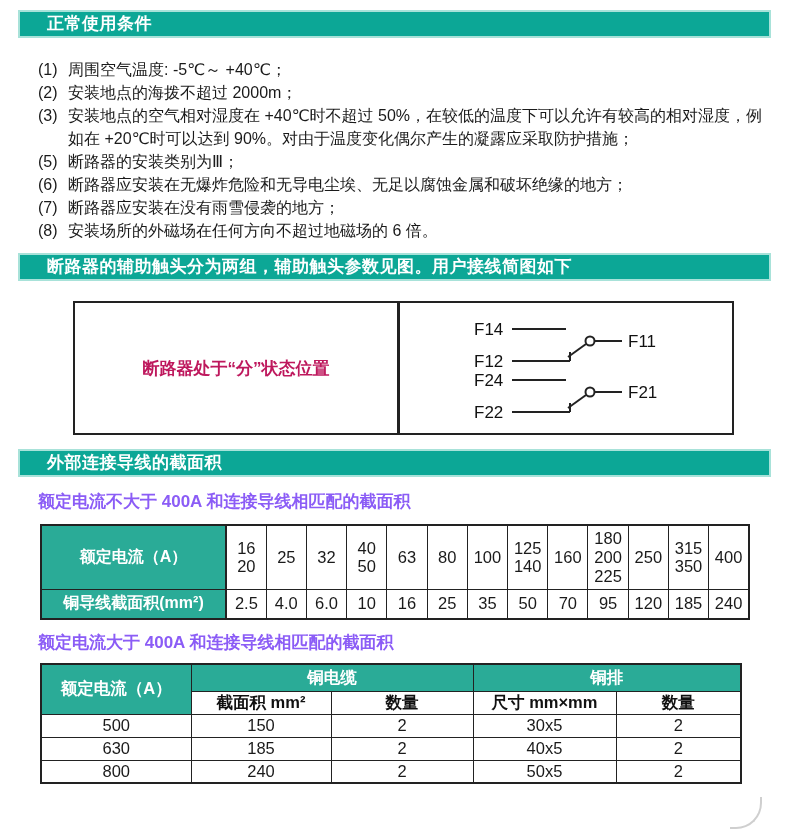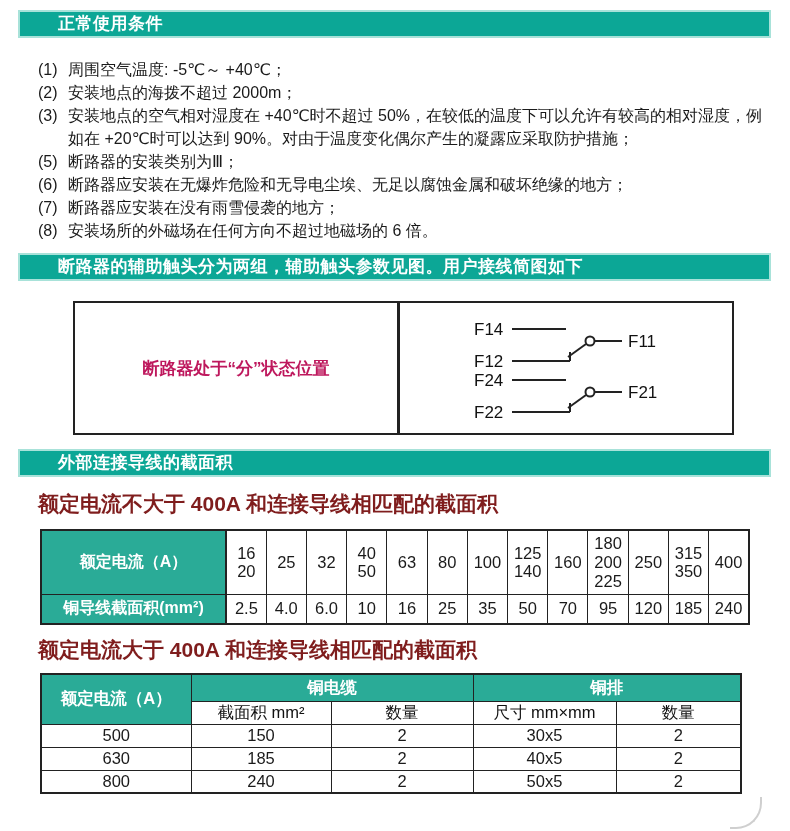--- a/index.html
+++ b/index.html
@@ -5,21 +5,21 @@
   html,body{margin:0;padding:0;}
   body{
     width:790px;height:831px;background:#ffffff;position:relative;overflow:hidden;
     font-family:"Liberation Sans","DejaVu Sans",sans-serif;color:#1a1a1a;
   }
   
   .bar{
     box-sizing:border-box;margin-left:18px;width:753px;height:28px;
     background:#0ca796;border:2px solid #a8e2d9;
     color:#ffffff;font-size:17px;font-weight:700;line-height:24px;
-    padding-left:38px;letter-spacing:.5px;
+    padding-left:27px;letter-spacing:.5px;
   }
   .bar1{margin-top:10px;}
   .bar2{margin-top:11px;}
   .bar3{margin-top:14px;}
   
   .conditions{margin:20px 20px 0 38px;width:730px;font-size:16px;line-height:23px;}
   .cond-item{padding-left:30px;}
   .cond-num{display:inline-block;width:30px;margin-left:-30px;}
   
   .diagram-box{
@@ -29,33 +29,33 @@
   .diagram-left{
     flex:0 0 322px;border-right:3px solid #222;display:flex;align-items:center;justify-content:center;
     font-size:17px;font-weight:700;color:#be185d;
   }
   .diagram-right{flex:1;position:relative;}
   .diagram-right svg{position:absolute;left:0;top:0;}
   .wire{stroke:#222;stroke-width:2;fill:none;}
   .contact{stroke:#222;stroke-width:2;fill:#fff;}
   .flabel{font-size:17px;fill:#111;font-family:"Liberation Sans","DejaVu Sans",sans-serif;}
   
-  .caption{margin:13px 16px 0 38px;font-size:21px;font-weight:700;color:#7f1d1d;}
+  .caption{margin:13px 16px 0 38px;font-size:17px;font-weight:700;color:#8b5cf6;}
   .caption2{margin-top:11px;}
   
   table{border-collapse:collapse;table-layout:fixed;border:2px solid #222;}
   th,td{border:1px solid #222;text-align:center;vertical-align:middle;padding:0;}
   .t1{margin:11px 0 0 40px;width:710px;}
   .t1 .hcell{background:#2aab97;color:#fff;font-weight:700;font-size:16px;border-right:2px solid #222;}
   .t1 td{font-size:16.5px;line-height:1.13;white-space:pre-line;}
   .t1 .row-currents{height:64px;}
   .t1 .row-areas{height:30px;margin-left:47px;}
   .t2{margin:9px 0 0 40px;width:700px;}
   .t2 .hcell{background:#2aab97;color:#fff;font-weight:700;font-size:16.5px;}
-  .t2 .subhead{font-weight:400;font-size:16.5px;background:#fff;color:#111;}
+  .t2 .subhead{font-weight:700;font-size:16.5px;background:#fff;color:#111;}
   .t2 td{font-size:16.5px;}
   .t2 .hrow1{height:27px;}
   .t2 .hrow2{height:23px;}
   .t2 .drow{height:23px;}
   
   .corner{
     position:absolute;right:28px;bottom:2px;width:30px;height:30px;
     border-right:2px solid #cfcfcf;border-bottom:2px solid #cfcfcf;
     border-bottom-right-radius:26px;
   }

